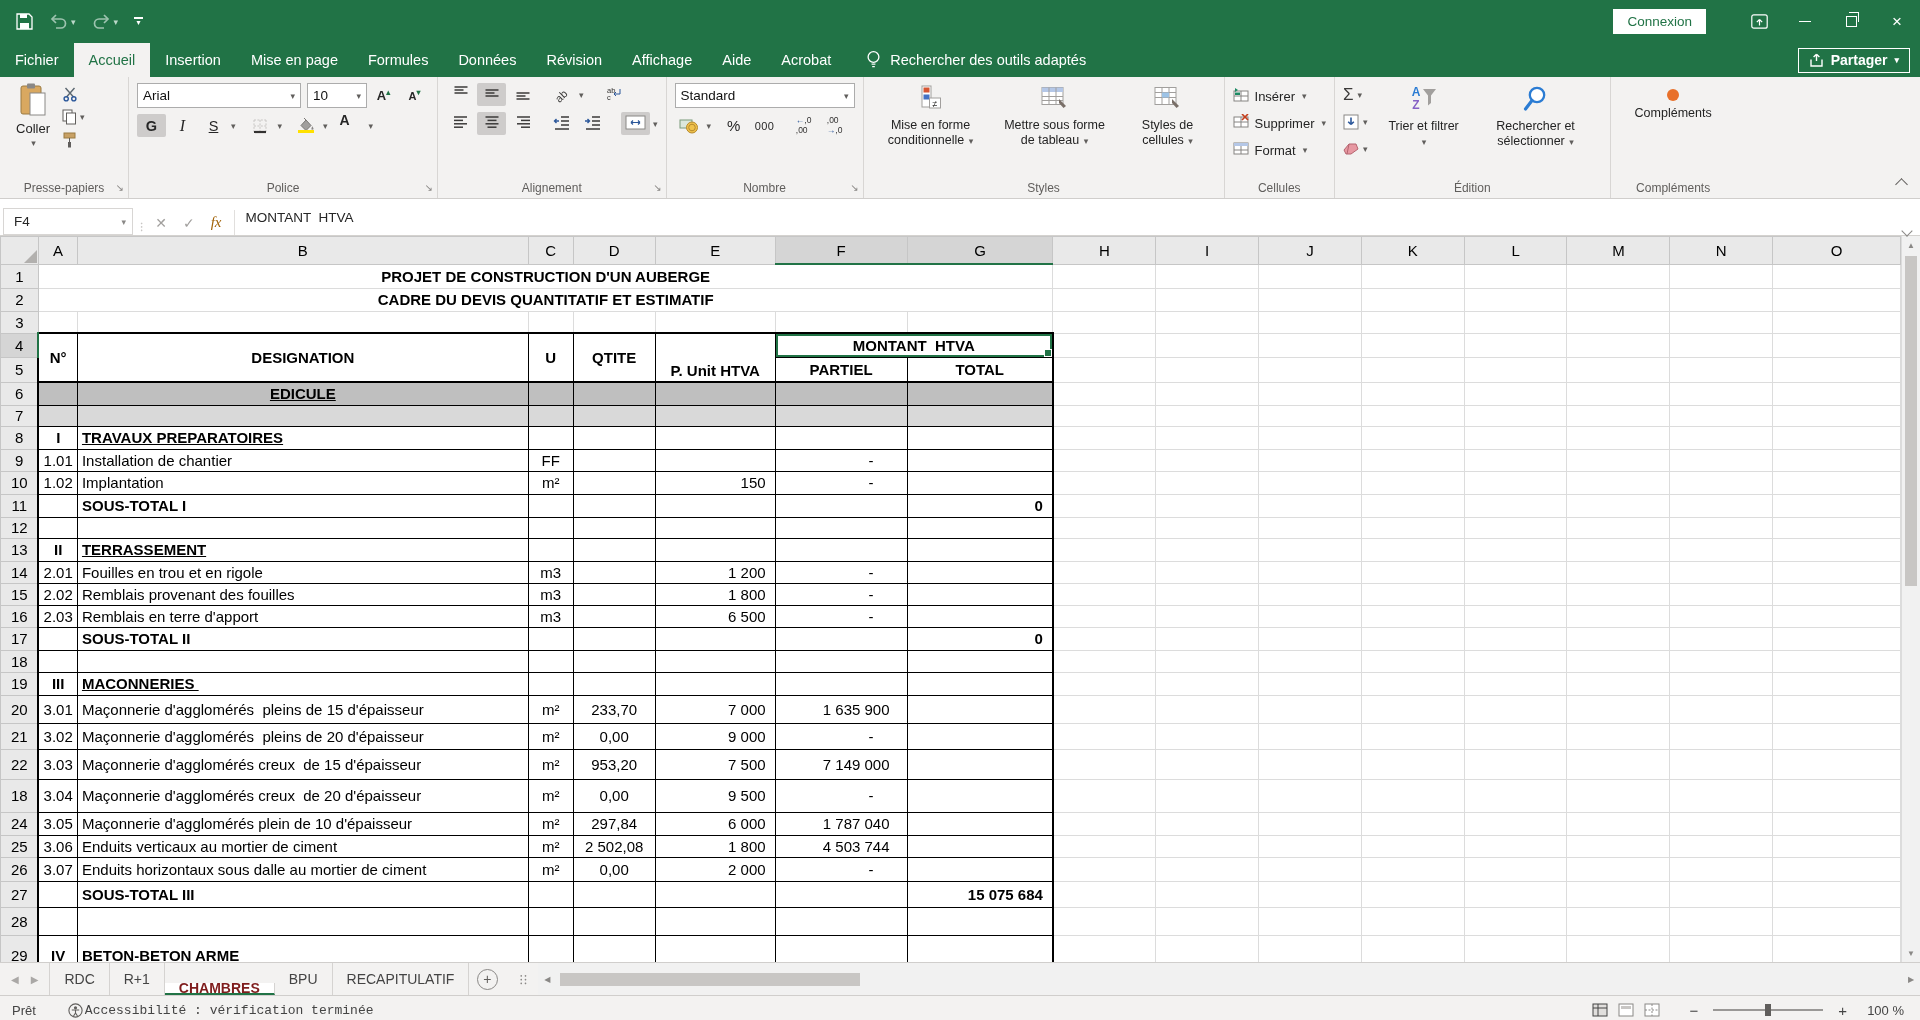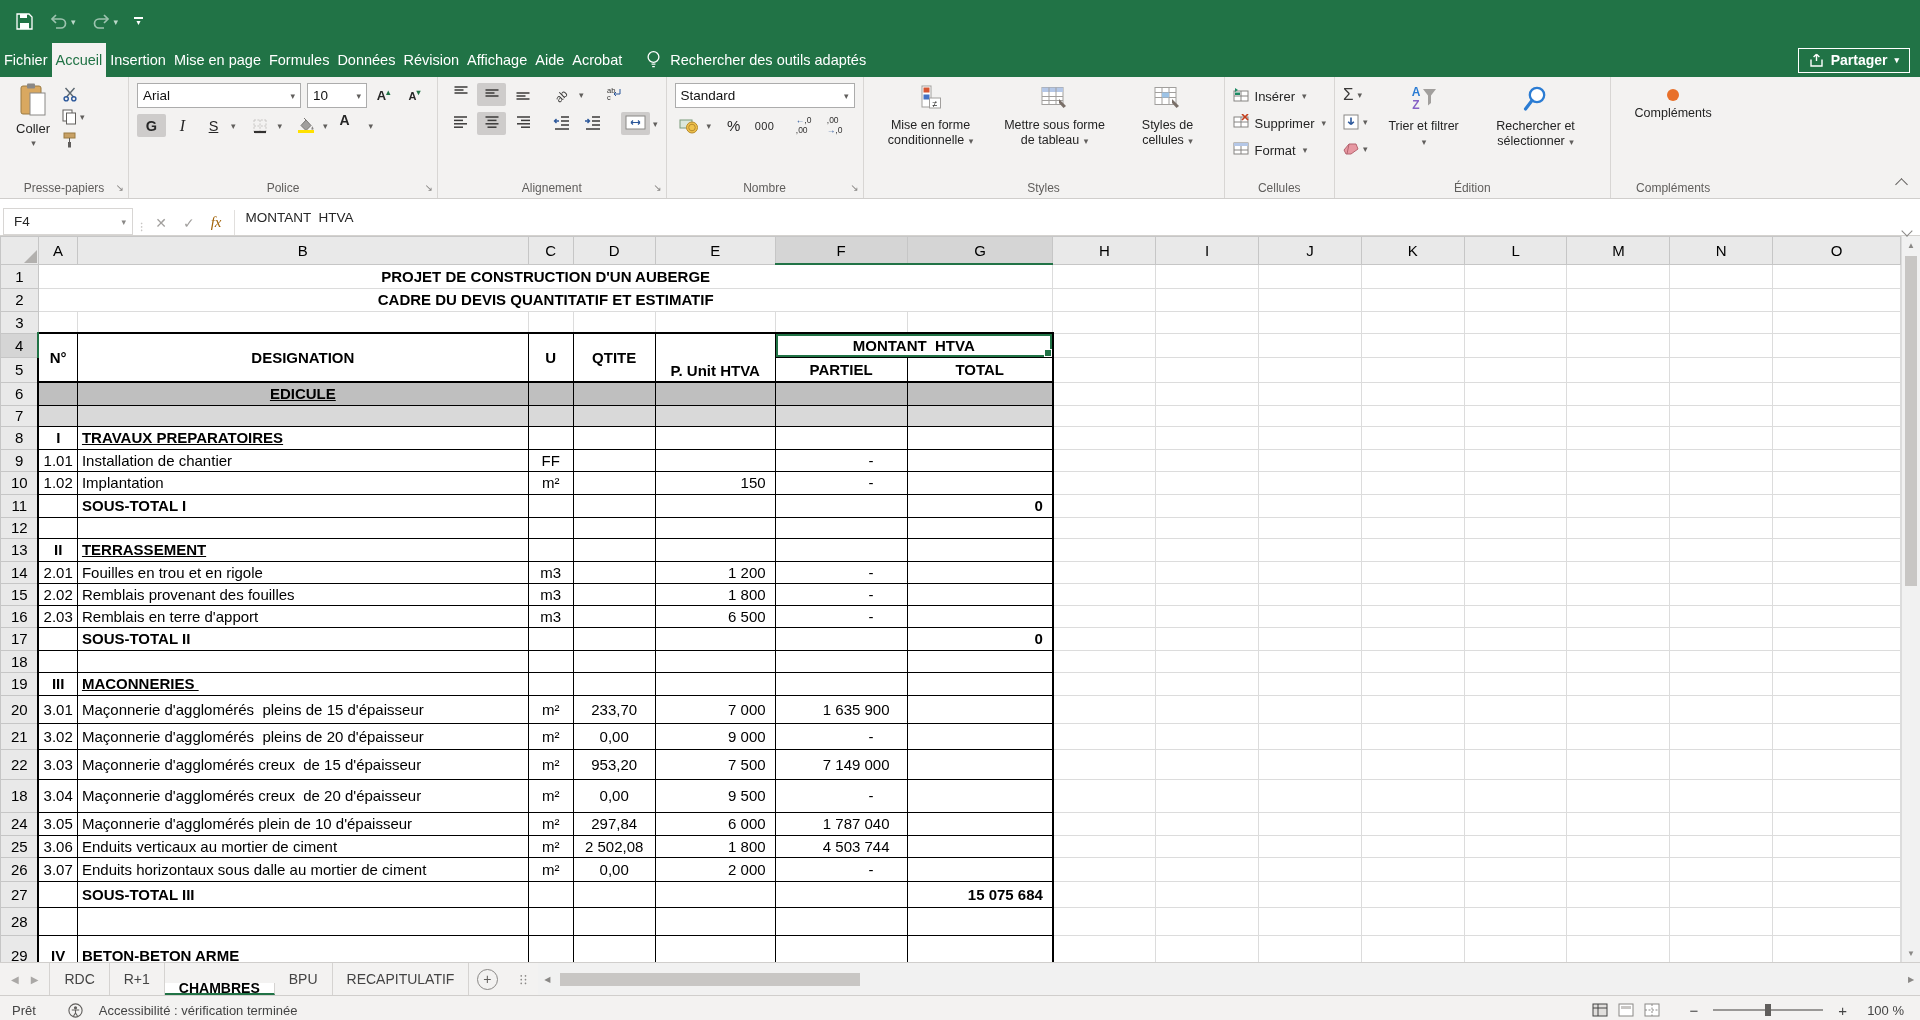--- a/index.html
+++ b/index.html
@@ -17,21 +17,21 @@
   .titlebar-right{margin-left:auto;display:flex;align-items:center;z-index:2;height:100%;}
   .connexion{background:#fff;color:#217346;font-size:13.5px;padding:5px 14px;margin-right:30px;cursor:default;}
   .wbtn{width:46px;height:100%;display:flex;align-items:center;justify-content:center;}
   .min-bar{width:12px;height:1.6px;background:#fff;}
   .restore-box{width:9px;height:9px;border:1.4px solid #fff;position:relative;}
   .restore-box::before{content:"";position:absolute;left:2px;top:-4.6px;width:9px;height:9px;border:1.4px solid #fff;border-left:none;border-bottom:none;}
   .close-x{font-size:17px;font-weight:400;}
   
   .menubar{height:34px;background:var(--accent,#217346);display:flex;align-items:stretch;color:#fff;font-size:14.5px;}
   .mtabs{display:flex;}
-  .mtab{padding:0 4px;display:flex;align-items:center;cursor:default;}
+  .mtab{padding:0 15px;display:flex;align-items:center;cursor:default;}
   .mtab.active{background:#f3f2f1;color:var(--accent,#217346);}
   .msearch{display:flex;align-items:center;gap:9px;margin-left:20px;}
   .share-btn{margin-left:auto;align-self:center;margin-right:10px;border:1px solid #fff;display:flex;align-items:center;gap:7px;padding:3px 10px 4px;font-size:14px;font-weight:600;}
   .share-btn .qchev{color:#fff;}
   
   .ribbon{height:121px;background:#f3f2f1;display:flex;border-bottom:1px solid #d0cecc;position:relative;}
   .rgroup{position:relative;display:flex;flex-direction:column;padding:3px 3px 0;border-right:1px solid #d8d6d4;}
   .gbody{flex:1;display:flex;align-items:flex-start;padding:3px 5px 0;}
   .glabel{height:20px;font-size:12px;color:#605e5c;display:flex;align-items:center;justify-content:center;}
   .launcher{position:absolute;right:4px;bottom:5px;font-size:10px;color:#8a8886;line-height:1;}
@@ -104,32 +104,32 @@
   .sel::after{content:"";position:absolute;right:0;bottom:0;width:6px;height:6px;background:var(--accent,#217346);border:1px solid #fff;}
   .vscroll{width:18px;background:#f1f1f1;border-left:1px solid #dcdcdc;display:flex;flex-direction:column;align-items:center;}
   .sarrow{height:18px;width:100%;display:flex;align-items:center;justify-content:center;color:#8a8886;font-size:8px;}
   .vthumb{width:12px;height:330px;background:#c8c6c4;margin-top:2px;}
   .vfill{flex:1;}
   
   .tabbar{height:32px;background:#f3f2f1;display:flex;align-items:stretch;border-top:1px solid #d0cecc;font-size:14px;color:#444;}
   .tnav{display:flex;align-items:center;gap:12px;padding:0 11px;color:#aaa8a6;font-size:10px;}
   .stabs{display:flex;align-items:stretch;border-left:1px solid #d5d3d1;}
   .stab{display:flex;align-items:center;padding:0 14px;border-right:1px solid #d5d3d1;cursor:default;}
-  .stab.active{background:#fff;color:#000000;font-weight:700;border-bottom:2px solid var(--accent,#217346);margin-top:20px;}
+  .stab.active{background:#fff;color:#7f1d1d;font-weight:700;border-bottom:2px solid var(--accent,#217346);margin-top:20px;}
   .addsheet{width:36px;display:flex;align-items:center;justify-content:center;}
   .plus-circle{width:19px;height:19px;border:1px solid #8a8886;border-radius:50%;display:flex;align-items:center;justify-content:center;font-size:14px;color:#605e5c;line-height:1;}
   .hscroll{flex:1;display:flex;align-items:center;margin-left:14px;}
   .hhandle{color:#8a8886;margin-right:10px;font-size:13px;letter-spacing:1px;}
   .harrow{width:18px;display:flex;align-items:center;justify-content:center;color:#8a8886;font-size:8px;background:#f1f1f1;height:100%;}
   .htrack{flex:1;height:100%;position:relative;background:#f1f1f1;}
   .hthumb{position:absolute;left:4px;top:10px;height:13px;width:300px;background:#c8c6c4;}
   
   .statusbar{height:28px;background:#f3f2f1;border-top:1px solid #d0cecc;display:flex;align-items:center;font-size:13px;color:#444;}
   .sleft{display:flex;align-items:center;gap:10px;padding-left:12px;}
-  .acc{display:flex;gap:16px;margin-left:22px;}
+  .acc{display:flex;gap:2px;margin-left:22px;font-family:Liberation Mono, monospace;}
   .sright{margin-left:auto;display:flex;align-items:center;gap:15px;padding-right:16px;}
   .viewbtns{display:flex;align-items:center;gap:10px;margin-right:14px;}
   .zminus,.zplus{font-size:15px;color:#444;}
   .ztrack{width:110px;height:2px;background:#9a9896;position:relative;}
   .zthumb{position:absolute;left:52px;top:-5px;width:6px;height:12px;background:#605e5c;}
   .zoomtxt{min-width:42px;text-align:right;}
 </style>
 </head>
 <body>
 
@@ -154,20 +154,38 @@
       <span class="qbtn">
           <svg width="19" height="15" viewBox="0 0 19 15" style="transform:scaleX(-1)">
             <path d="M4 5h8a4.5 4.5 0 0 1 0 9H7" fill="none" stroke="#9dc3af" stroke-width="1.7"></path>
             <path d="M7 1L3 5l4 4" fill="none" stroke="#9dc3af" stroke-width="1.7"></path>
           </svg>
           <span class="qchev">▾</span>
         </span>
       <span class="qat-custom">
           <span class="bar"></span>
           <span class="v">▾</span>
+        </span>
+    </div>
+    <div class="titlebar-right">
+      <span class="connexion">Connexion</span>
+      <span class="wbtn">
+          <svg width="17" height="15" viewBox="0 0 17 15">
+            <rect x="0.8" y="0.8" width="15.4" height="13.4" rx="2" fill="none" stroke="#fff" stroke-width="1.2"></rect>
+            <path d="M8.5 11.5V5.5M8.5 5.5L5.8 8.2M8.5 5.5l2.7 2.7" stroke="#fff" stroke-width="1.2" fill="none"></path>
+          </svg>
+        </span>
+      <span class="wbtn">
+          <span class="min-bar"></span>
+        </span>
+      <span class="wbtn">
+          <span class="restore-box"></span>
+        </span>
+      <span class="wbtn close-x">
+          <span>×</span>
         </span>
     </div>
   </div>
 
   <div class="menubar">
     <div class="mtabs" id="mtabs">
         <div class="mtab">Fichier</div>
         <div class="mtab active">Accueil</div>
         <div class="mtab">Insertion</div>
         <div class="mtab">Mise en page</div>

